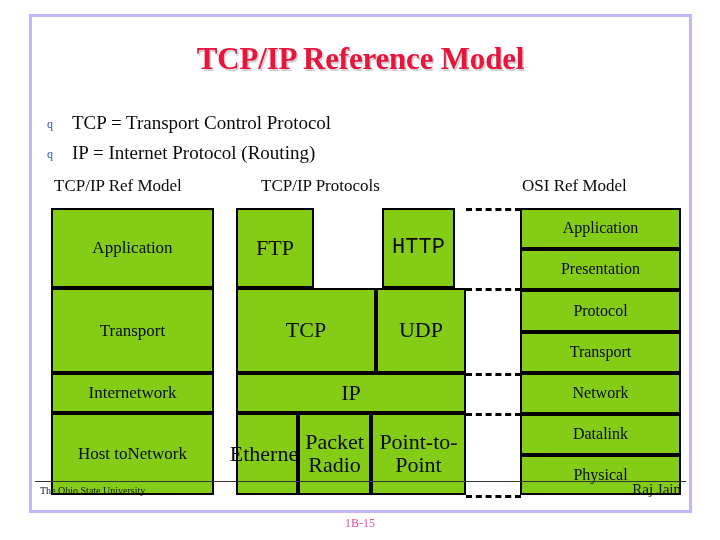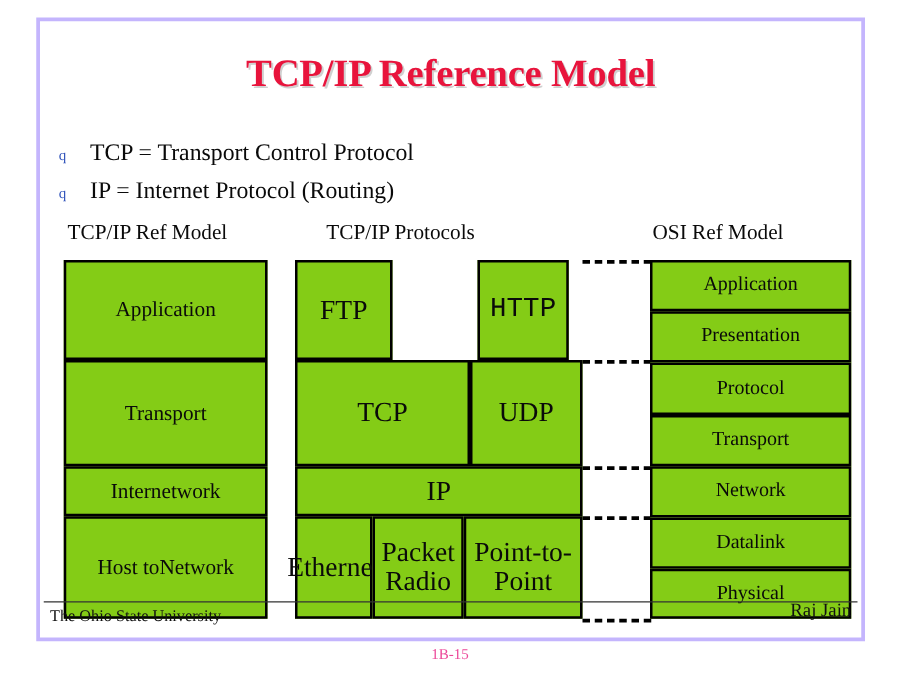--- a/index.html
+++ b/index.html
@@ -119,21 +119,21 @@
     left: 3px;
     top: 464px;
     width: 651px;
     height: 1px;
     background: #333333;
   }
   #footer-left {
     position: absolute;
     left: 8px;
     top: 468px;
-    font-size: 13px;
+    font-size: 10px;
     color: #111111;
     font-family: "Liberation Serif", "DejaVu Serif", serif;
   }
   #footer-right {
     position: absolute;
     right: 8px;
     top: 464px;
     font-size: 15px;
     color: #111111;
   }

